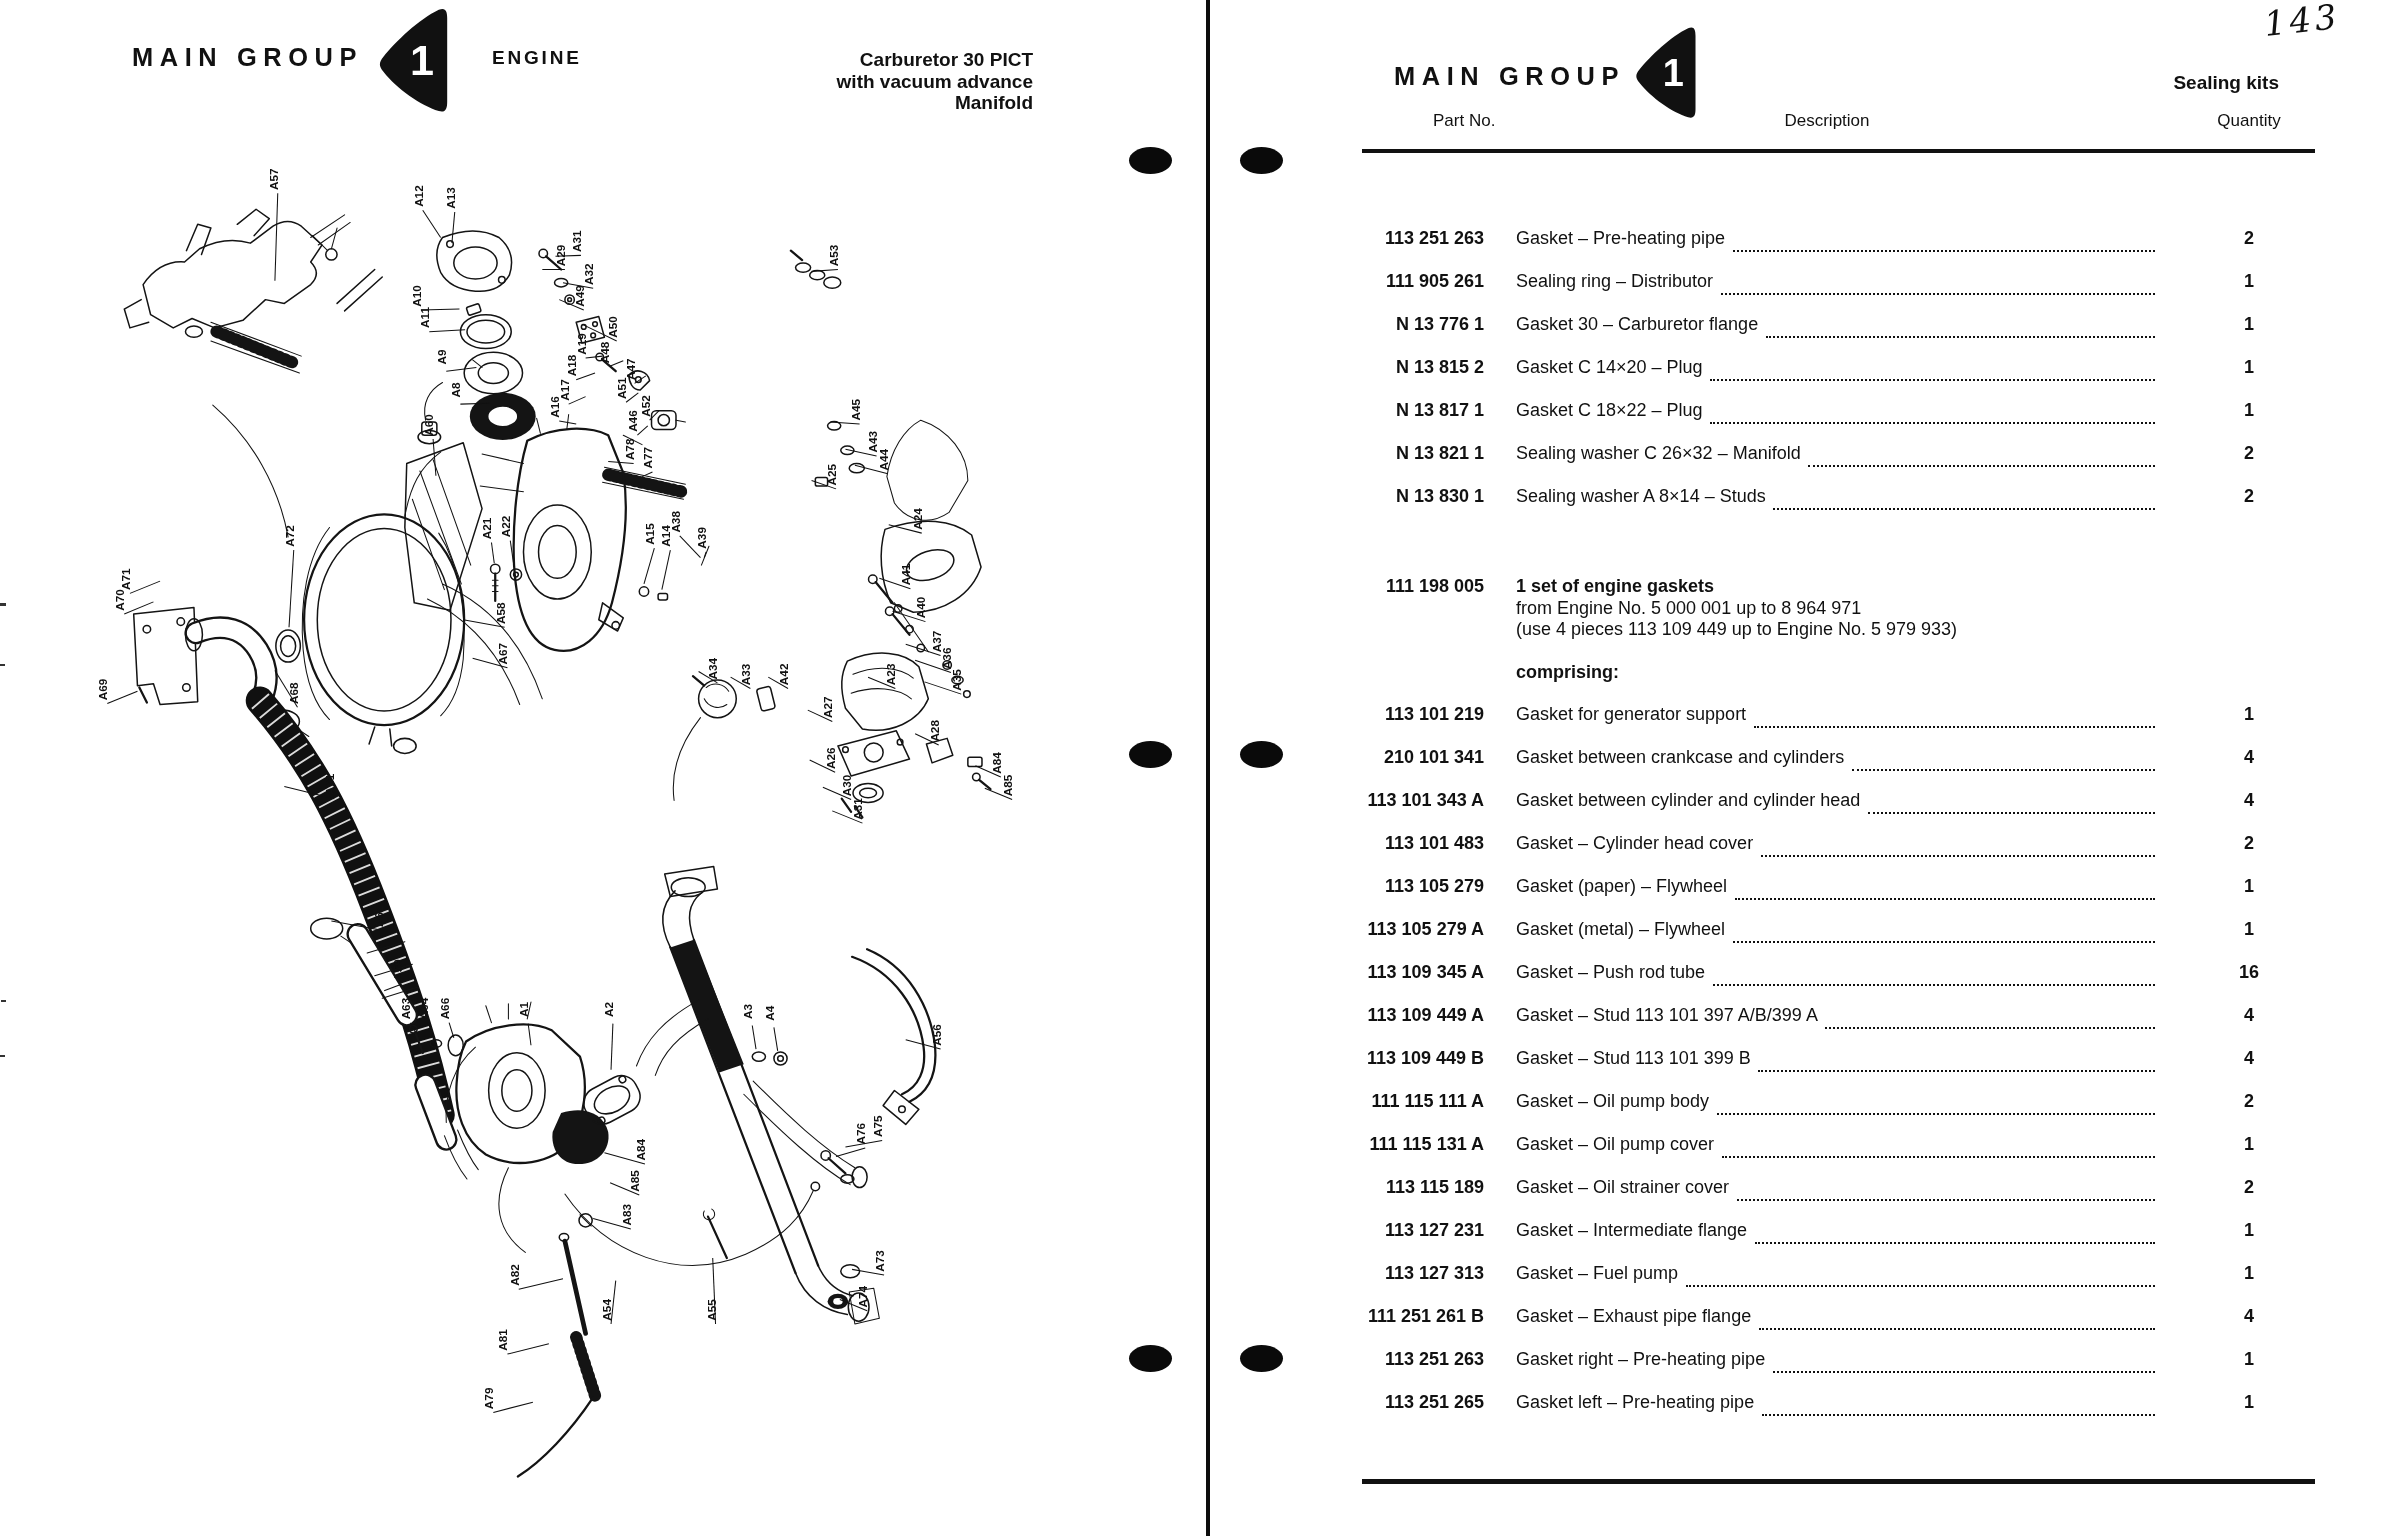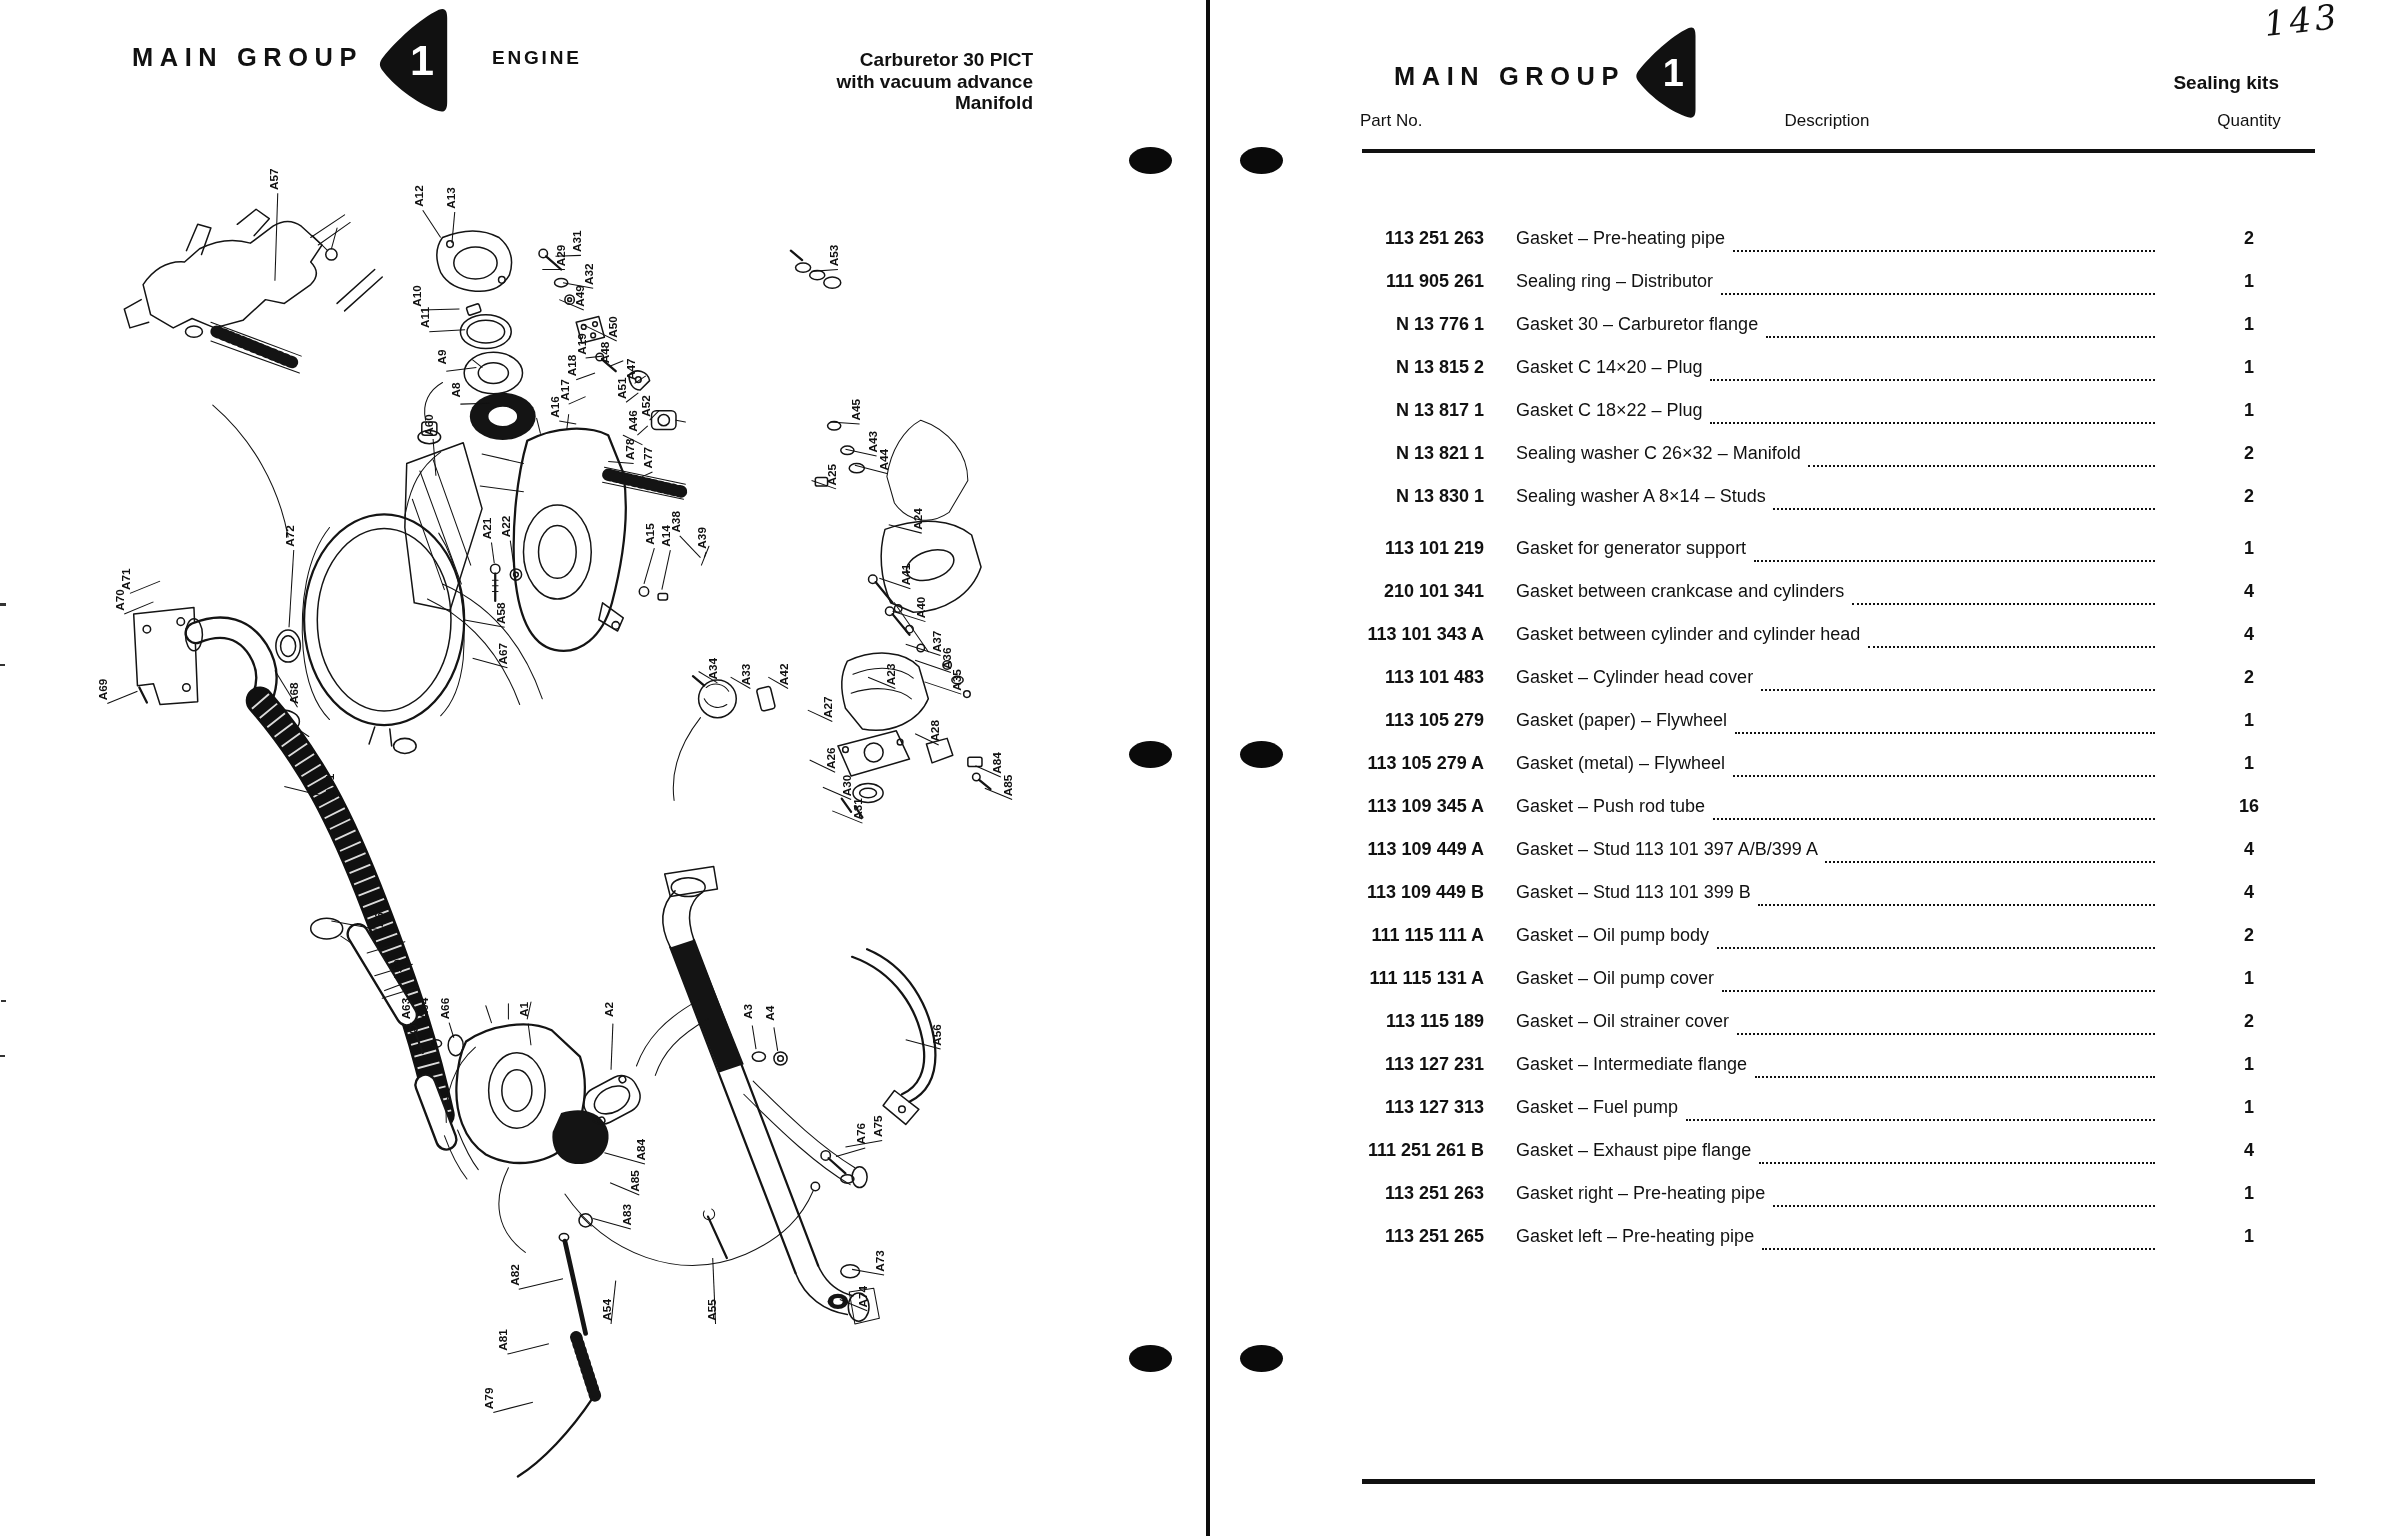--- a/index.html
+++ b/index.html
@@ -450,21 +450,21 @@
 
   <svg class="abs badge" style="left:1632px;top:24.5px;" width="66" height="94" viewBox="0 0 80 114">
     <path d="M68,4 C47,14 22,38 9,54 C4,60 4,64 9,70 C23,88 49,106 68,112 C75,114 77,110 77,102 L77,13 C77,5 75,1 68,4 Z" fill="#111"></path>
     <text x="50" y="74" font-size="46" font-weight="bold" fill="#fff" text-anchor="middle" font-family="Liberation Sans, sans-serif">1</text>
   </svg>
 
   <div class="abs rp-repair" style="left:2128px;top:72px;">Sealing kits</div>
 
   <div class="abs handwritten" style="left:2264px;top:0px;">143</div>
 
-  <div class="abs colhead" style="left:1360px;top:111px;">Part No.</div>
+  <div class="abs colhead" style="left:1433px;top:111px;">Part No.</div>
   <div class="abs colhead" style="left:1733px;top:111px;width:188px;text-align:center;">Description</div>
   <div class="abs colhead" style="left:2183px;top:111px;width:132px;text-align:center;">Quantity</div>
 
   <div class="abs rule" style="left:1362px;top:149px;width:953px;height:3.8px;"></div>
 
   <div id="table-body">
       <div class="row">
         <span class="pn">113 251 263</span>
         <span class="desc">Gasket – Pre-heating pipe</span>
         <span class="dots"></span>
@@ -498,20 +498,29 @@
         <span class="pn">N 13 821 1</span>
         <span class="desc">Sealing washer C 26×32 – Manifold</span>
         <span class="dots"></span>
         <span class="qty">2</span>
       </div>
       <div class="row">
         <span class="pn">N 13 830 1</span>
         <span class="desc">Sealing washer A 8×14 – Studs</span>
         <span class="dots"></span>
         <span class="qty">2</span>
+      </div>
+      <div class="kit">
+        <span class="pn">111 198 005</span>
+        <div class="kit-text">
+          <div class="kit-title">1 set of engine gaskets</div>
+          <div>from Engine No. 5 000 001 up to 8 964 971</div>
+          <div>(use 4 pieces 113 109 449 up to Engine No. 5 979 933)</div>
+          <div class="comprising">comprising:</div>
+        </div>
       </div>
       <div class="row first2">
         <span class="pn">113 101 219</span>
         <span class="desc">Gasket for generator support</span>
         <span class="dots"></span>
         <span class="qty">1</span>
       </div>
       <div class="row">
         <span class="pn">210 101 341</span>
         <span class="desc">Gasket between crankcase and cylinders</span>

